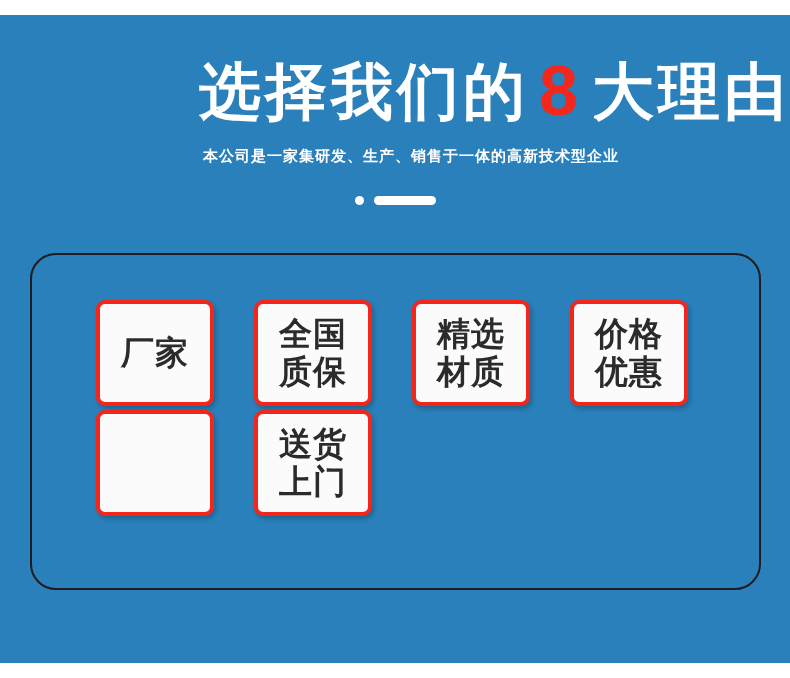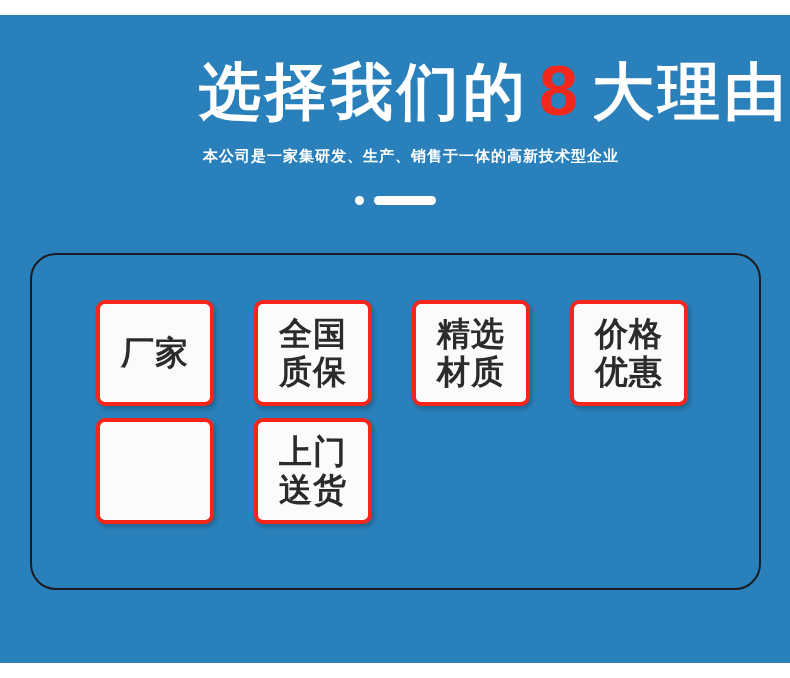--- a/index.html
+++ b/index.html
@@ -104,21 +104,21 @@
   }
 
   
   .badge-grid {
     position: absolute;
     left: 96px;
     top: 300px;
     width: 598px;
     display: flex;
     flex-wrap: wrap;
-    gap: 12px 40px;
+    gap: 4px 40px;
   }
 
   .badge {
     width: 118px;
     height: 106px;
     box-sizing: border-box;
     background: #fbfbfb;
     border: 4px solid #f4261c;
     border-radius: 9px;
     display: flex;
@@ -177,19 +177,19 @@
 
     <div class="badge">
       <span class="badge-line">价格</span>
       <span class="badge-line">优惠</span>
     </div>
 
     <div class="badge">
     </div>
 
     <div class="badge">
+      <span class="badge-line">送货</span>
       <span class="badge-line">上门</span>
-      <span class="badge-line">送货</span>
     </div>
 
   </div>
 
 </div>
 
 </body></html>

